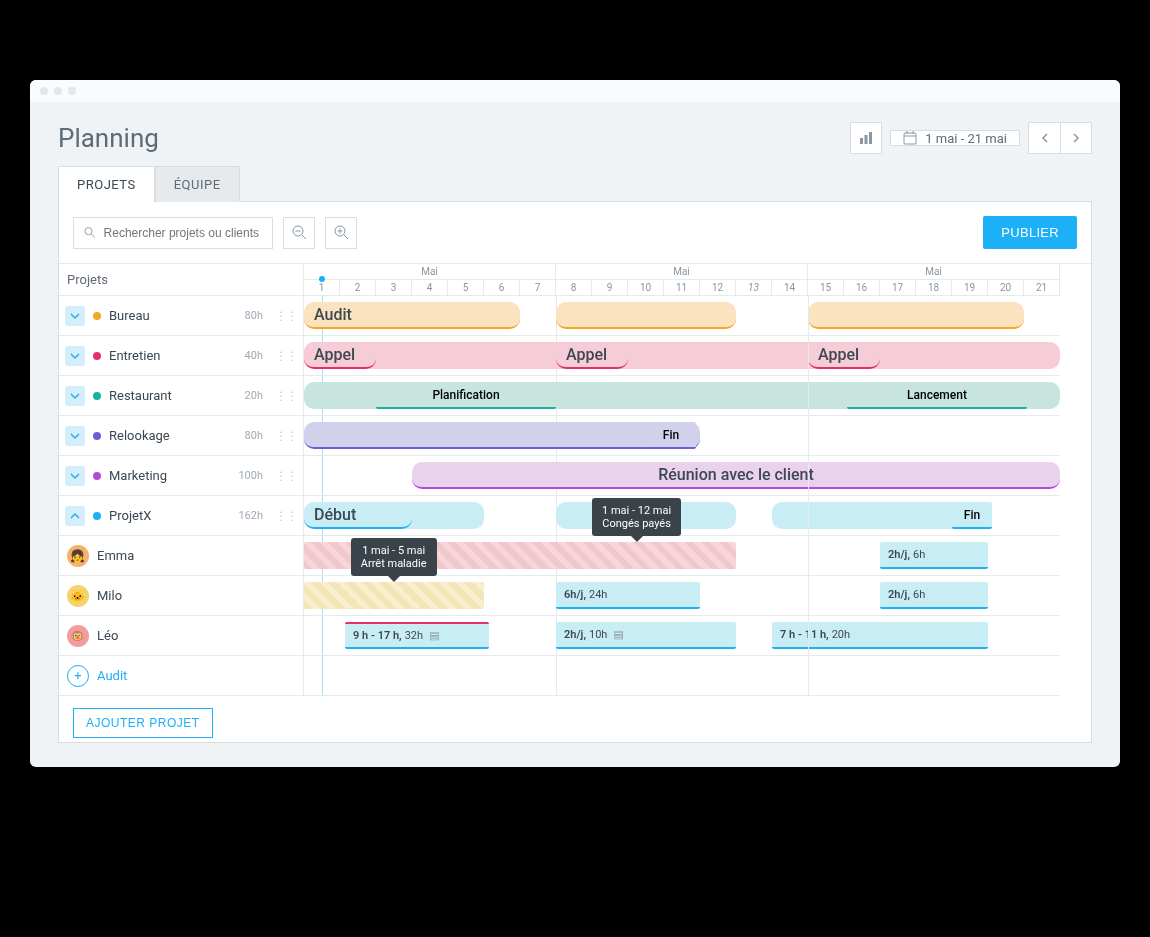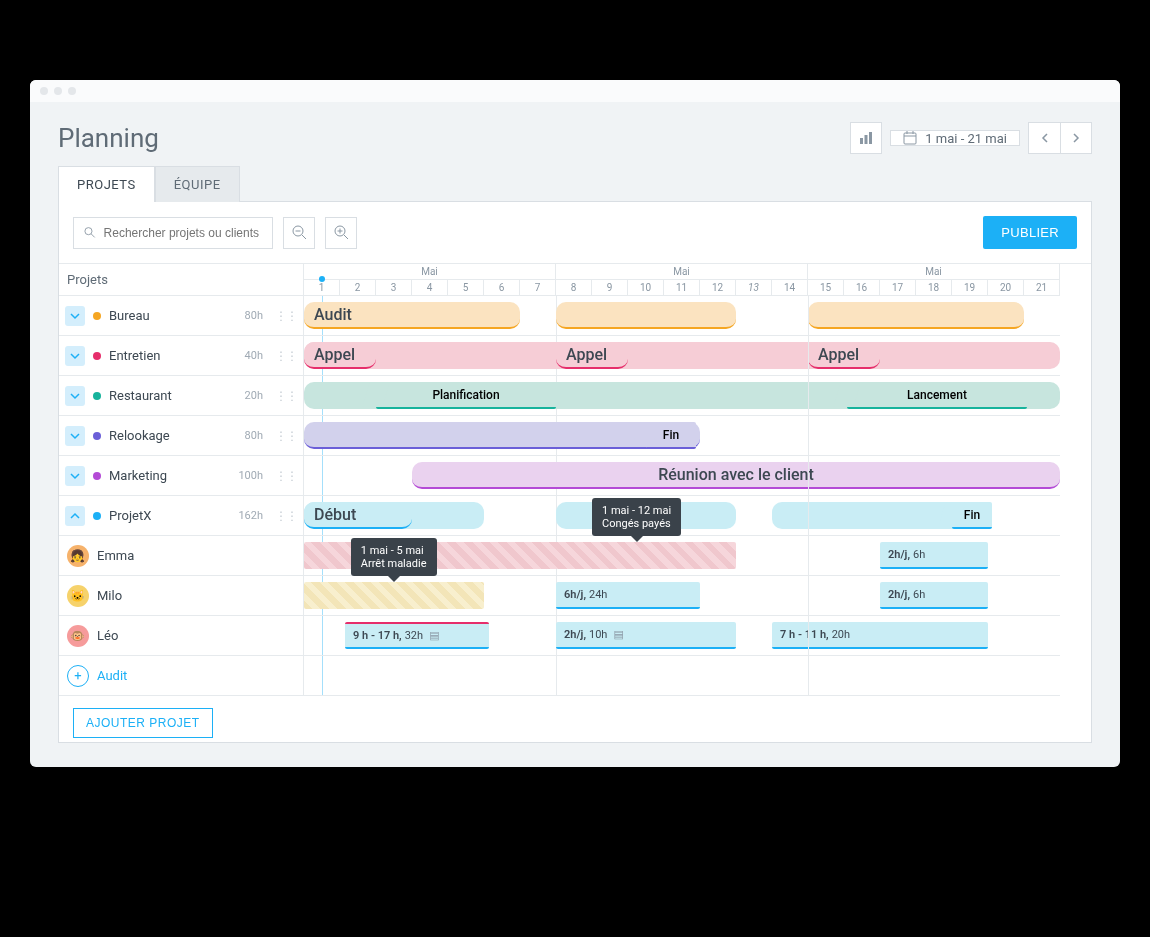--- a/index.html
+++ b/index.html
@@ -158,21 +158,21 @@
 .leave {
   position: absolute; top: 6px; bottom: 6px; border-radius: 2px;
   background: repeating-linear-gradient(45deg,#f0c7cd,#f0c7cd 6px,#f6d6db 6px,#f6d6db 12px);
 }
 .sick {
   position: absolute; top: 6px; bottom: 6px; border-radius: 2px;
   background: repeating-linear-gradient(45deg,#f3e5b8,#f3e5b8 6px,#f8efce 6px,#f8efce 12px);
 }
 .tooltip {
   position: absolute; background: #3a424a; color: #fff; font-size: 11px;
-  padding: 6px 10px; border-radius: 3px; white-space: nowrap; text-align: left;
+  padding: 6px 10px; border-radius: 3px; white-space: nowrap; text-align: center;
   z-index: 10;
 }
 .tooltip::after {
   content: ""; position: absolute; width: 0; height: 0;
   border-left: 6px solid transparent; border-right: 6px solid transparent;
   border-top: 6px solid #3a424a; bottom: -6px; left: 50%; transform: translateX(-50%);
 }
 .note-icon { margin-left: 6px; color: #8a97a3; }
 .add-project-btn {
   margin: 12px 0 0 0; border: 1px solid #1cb0f6; background: #fff;

